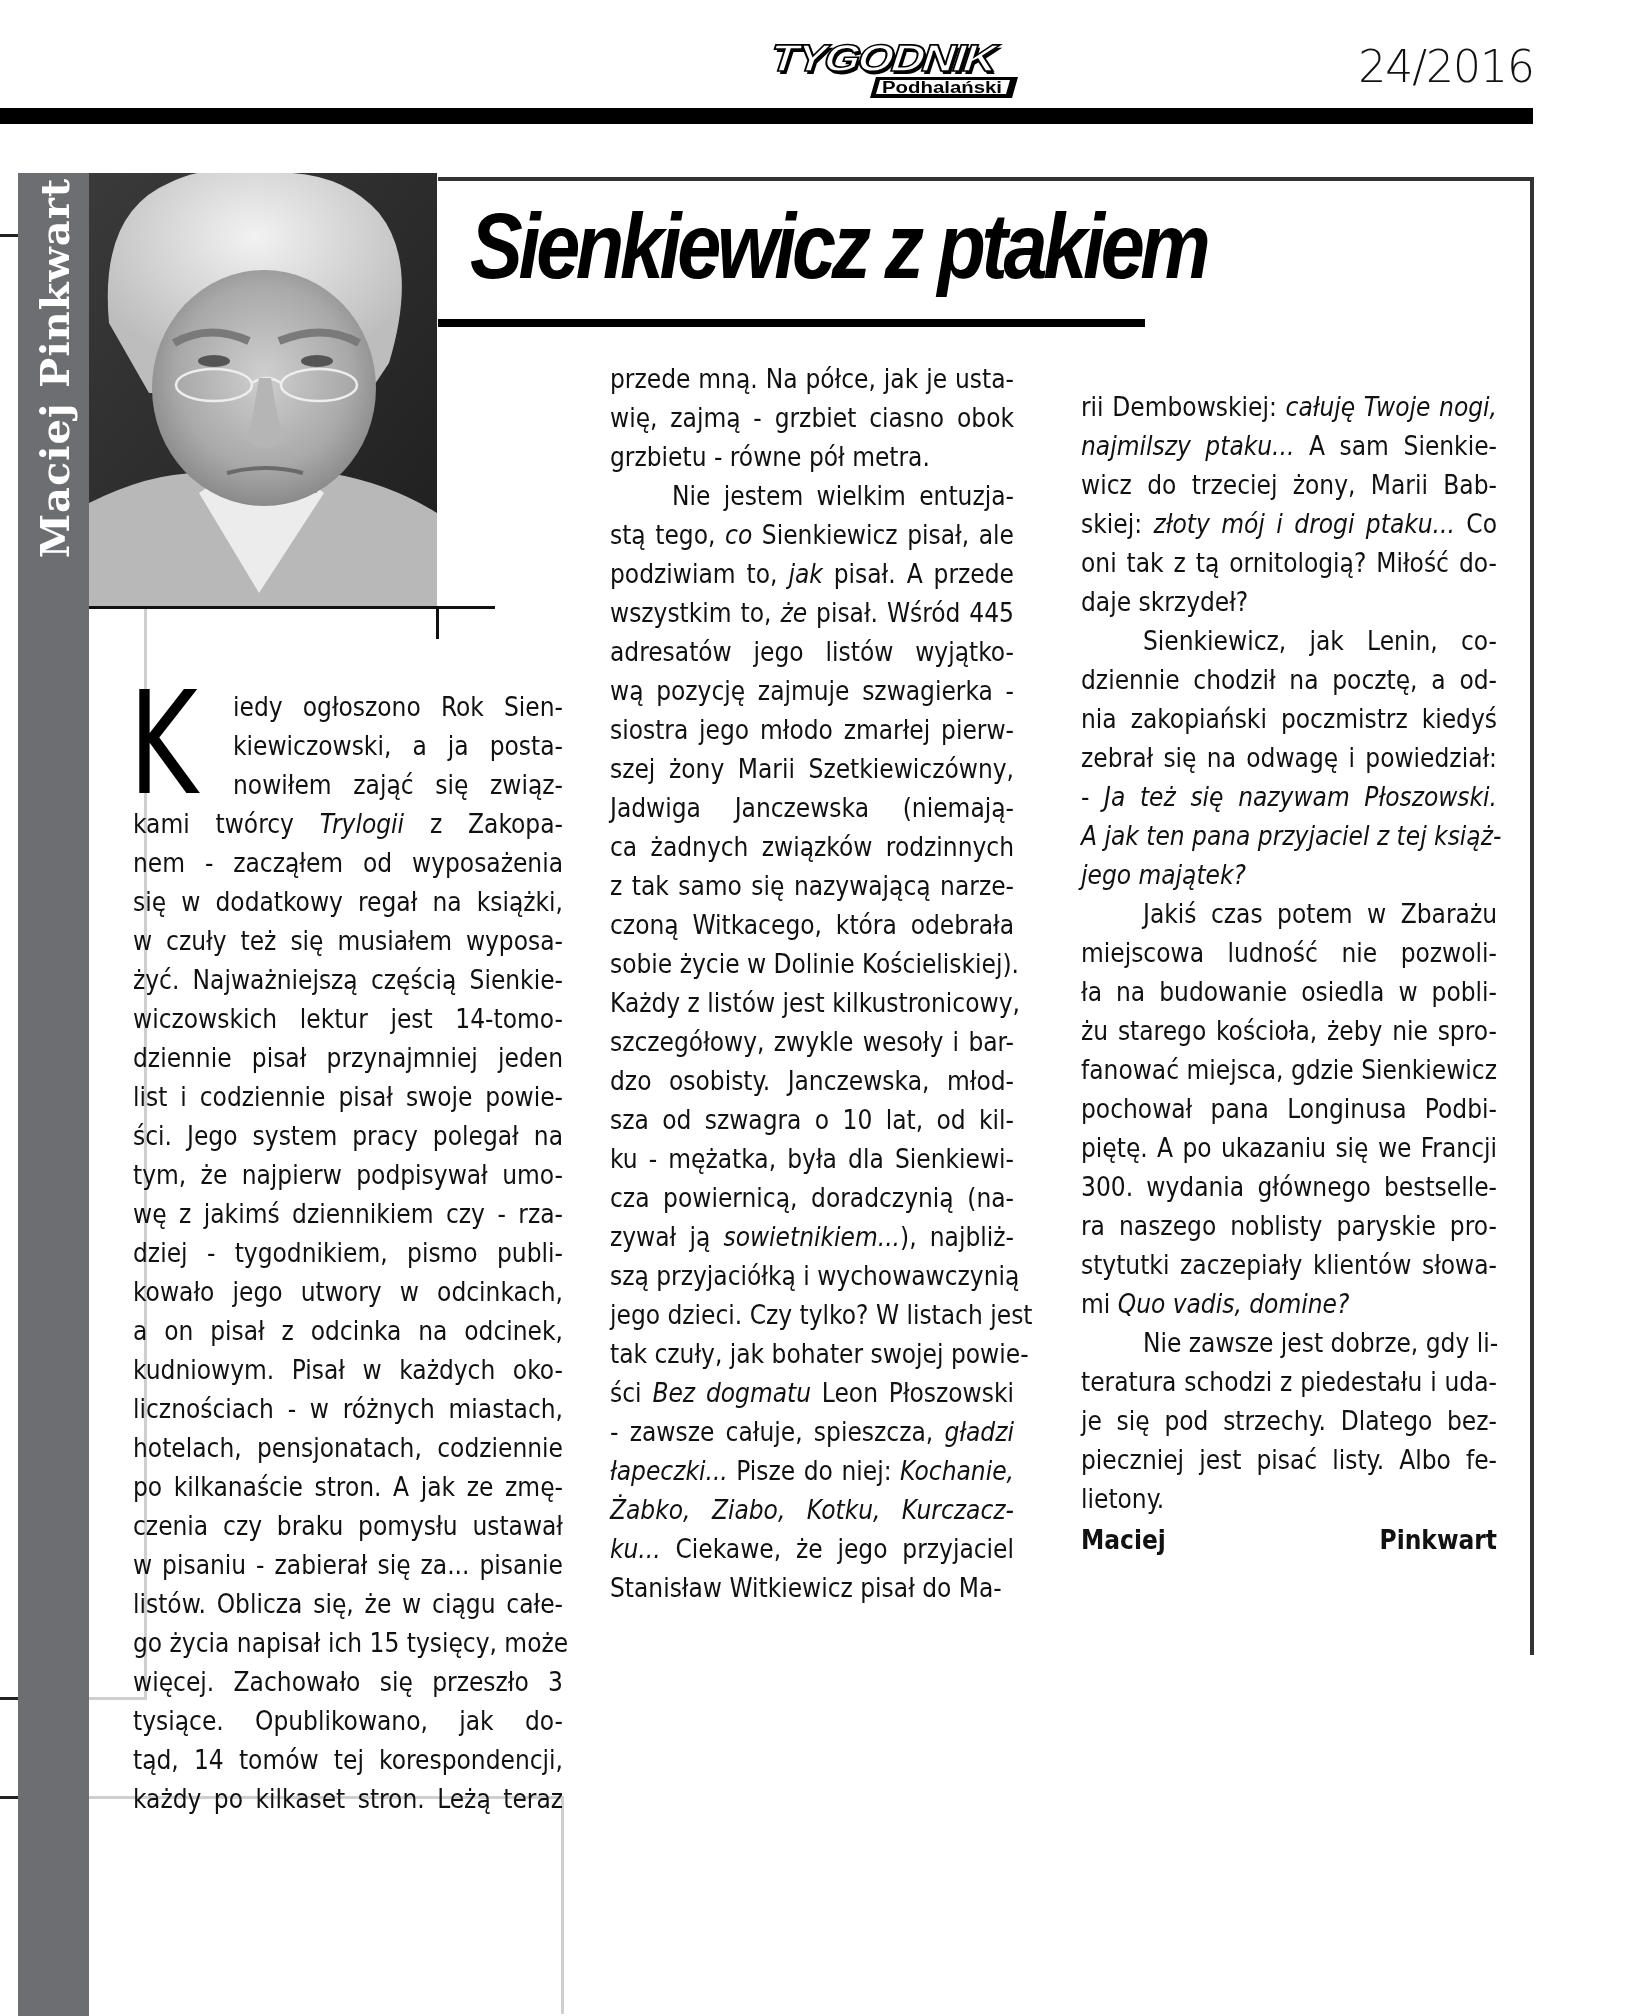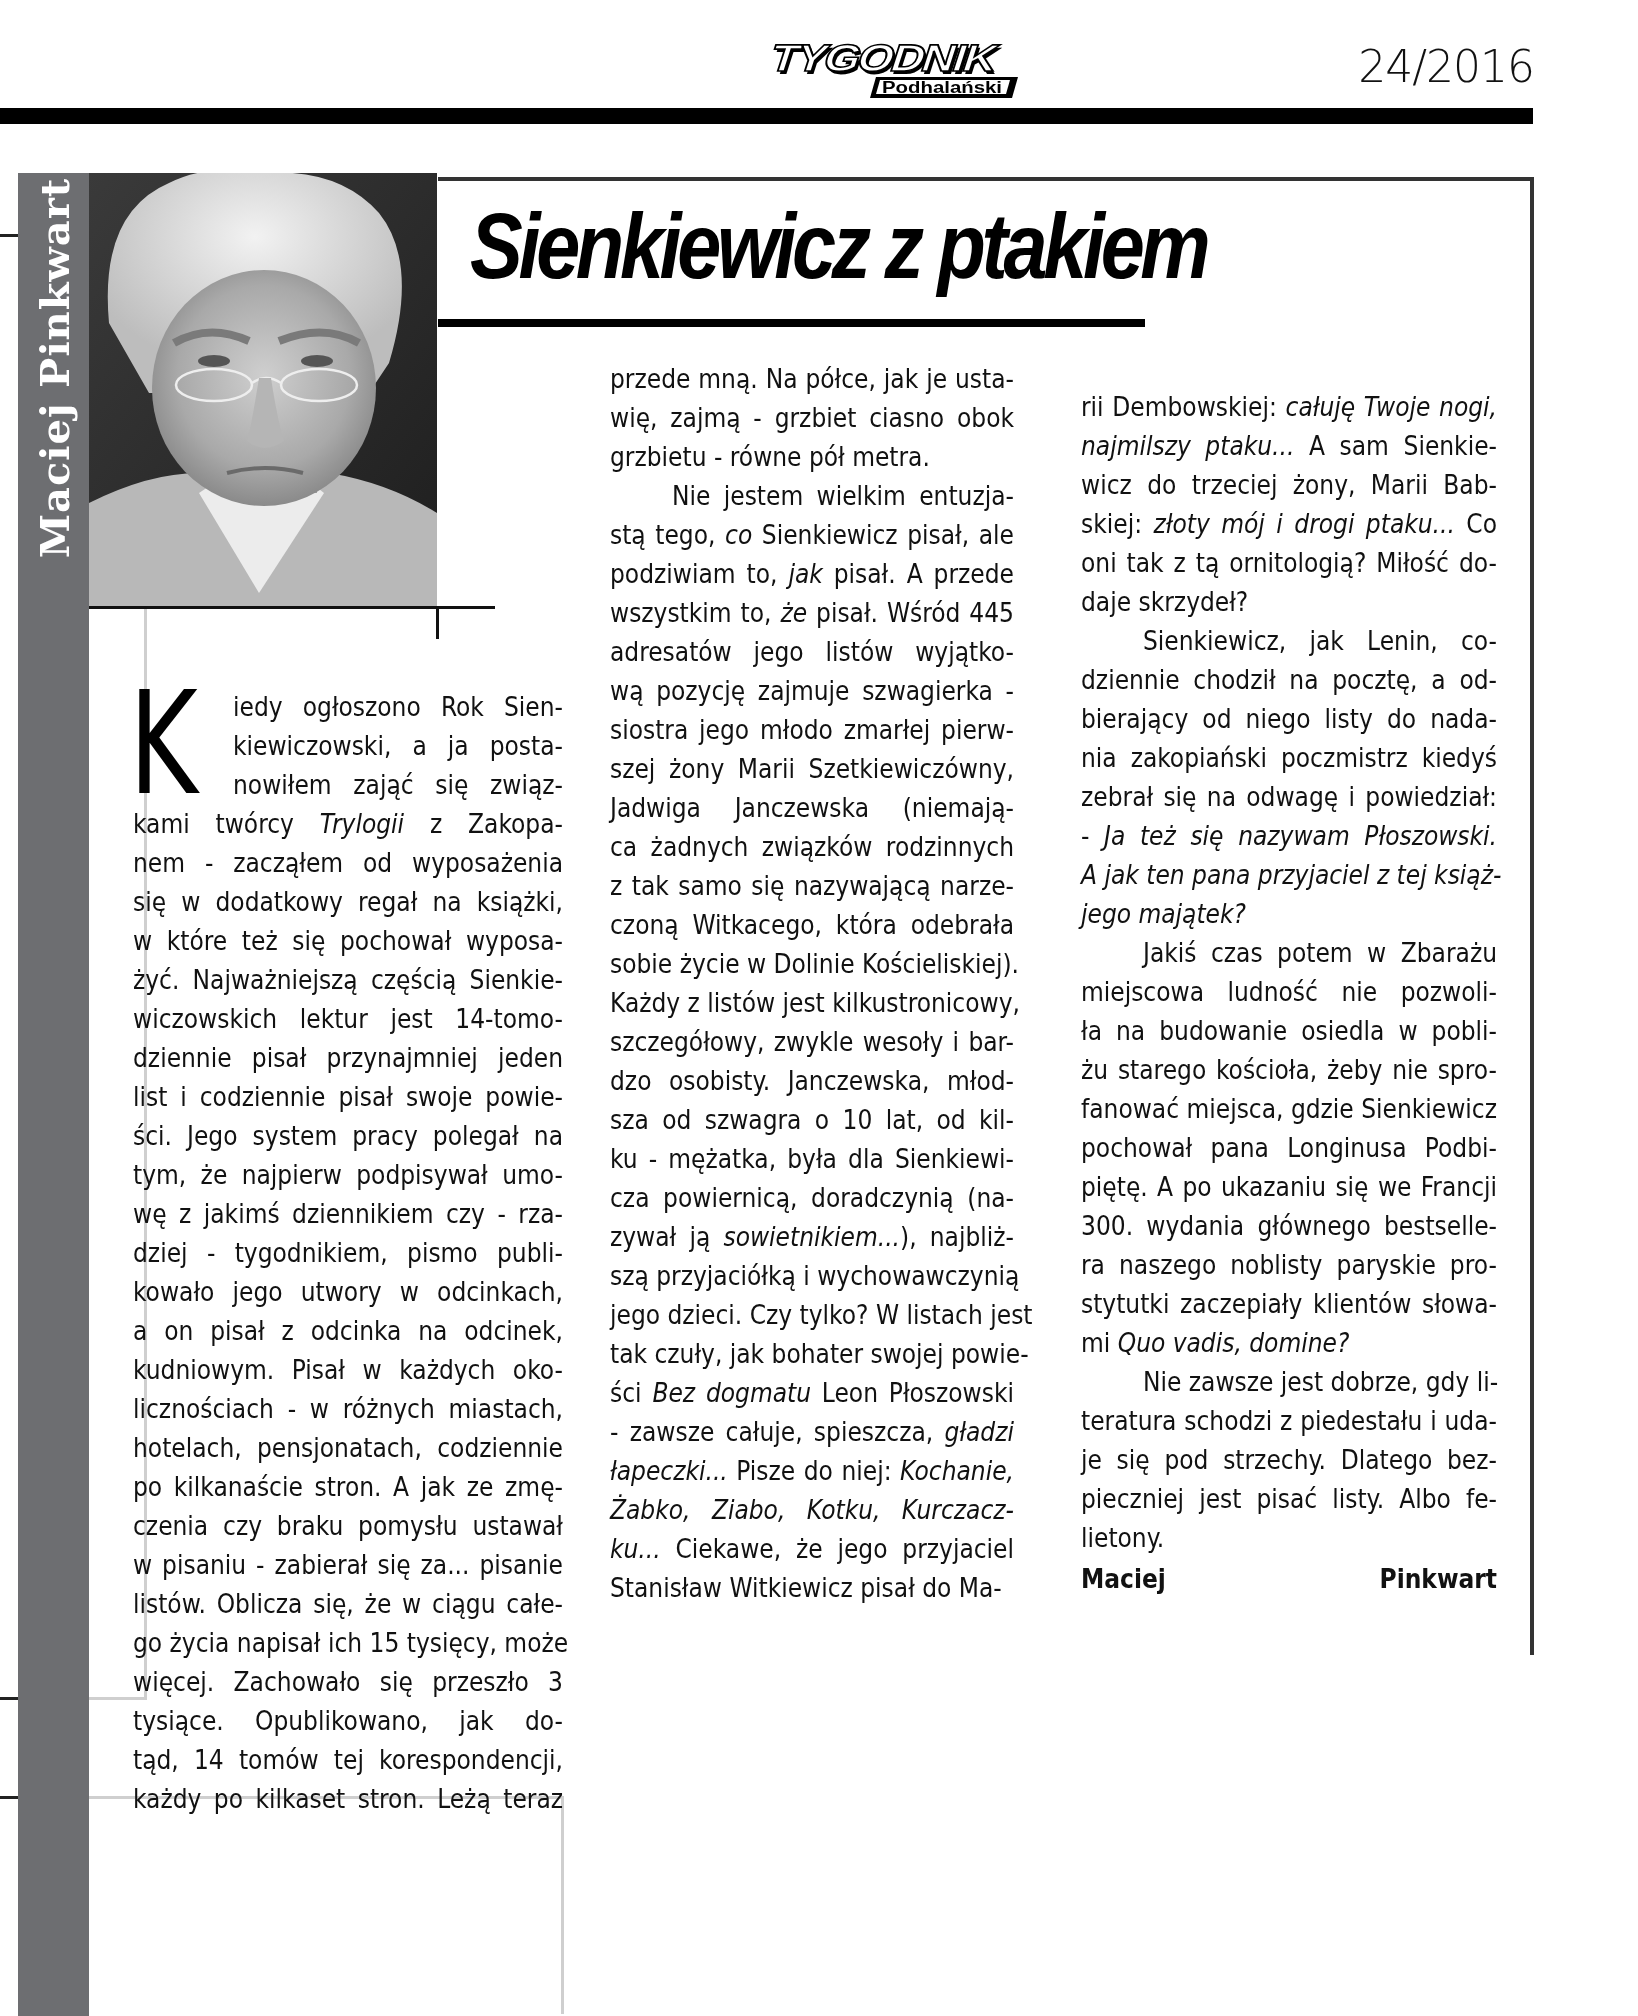--- a/index.html
+++ b/index.html
@@ -147,21 +147,21 @@
 
 <div class="abs col col1">
   <div class="dropcap">K</div>
   <div class="lines">
       <div class="line" style="white-space: nowrap;"><span>iedy ogłoszono Rok Sien-</span></div>
       <div class="line" style="white-space: nowrap;"><span>kiewiczowski, a ja posta-</span></div>
       <div class="line" style="white-space: nowrap;"><span>nowiłem zająć się związ-</span></div>
       <div class="line"><span>kami twórcy </span><em>Trylogii</em><span> z Zakopa-</span></div>
       <div class="line"><span>nem - zacząłem od wyposażenia</span></div>
       <div class="line"><span>się w dodatkowy regał na książki,</span></div>
-      <div class="line"><span>w które też się pochował wyposa-</span></div>
+      <div class="line"><span>w czuły też się musiałem wyposa-</span></div>
       <div class="line"><span>żyć. Najważniejszą częścią Sienkie-</span></div>
       <div class="line"><span>wiczowskich lektur jest 14-tomo-</span></div>
       <div class="line"><span>dziennie pisał przynajmniej jeden</span></div>
       <div class="line"><span>list i codziennie pisał swoje powie-</span></div>
       <div class="line"><span>ści. Jego system pracy polegał na</span></div>
       <div class="line"><span>tym, że najpierw podpisywał umo-</span></div>
       <div class="line"><span>wę z jakimś dziennikiem czy - rza-</span></div>
       <div class="line"><span>dziej - tygodnikiem, pismo publi-</span></div>
       <div class="line"><span>kowało jego utwory w odcinkach,</span></div>
       <div class="line"><span>a on pisał z odcinka na odcinek,</span></div>
@@ -218,21 +218,20 @@
 <div class="abs col col3">
   <div class="lines">
       <div class="line"><span>rii Dembowskiej: </span><em>całuję Twoje nogi,</em></div>
       <div class="line"><em>najmilszy ptaku...</em><span> A sam Sienkie-</span></div>
       <div class="line"><span>wicz do trzeciej żony, Marii Bab-</span></div>
       <div class="line"><span>skiej: </span><em>złoty mój i drogi ptaku...</em><span> Co</span></div>
       <div class="line"><span>oni tak z tą ornitologią? Miłość do-</span></div>
       <div class="line last"><span>daje skrzydeł?</span></div>
       <div class="line indent-line"><span>Sienkiewicz, jak Lenin, co-</span></div>
       <div class="line"><span>dziennie chodził na pocztę, a od-</span></div>
-      <div class="line"><span>bierający od niego listy do nada-</span></div>
       <div class="line"><span>nia zakopiański poczmistrz kiedyś</span></div>
       <div class="line"><span>zebrał się na odwagę i powiedział:</span></div>
       <div class="line"><span>- </span><em>Ja też się nazywam Płoszowski.</em></div>
       <div class="line"><em>A jak ten pana przyjaciel z tej książ-</em></div>
       <div class="line last"><em>jego majątek?</em></div>
       <div class="line indent-line"><span>Jakiś czas potem w Zbarażu</span></div>
       <div class="line"><span>miejscowa ludność nie pozwoli-</span></div>
       <div class="line"><span>ła na budowanie osiedla w pobli-</span></div>
       <div class="line"><span>żu starego kościoła, żeby nie spro-</span></div>
       <div class="line"><span>fanować miejsca, gdzie Sienkiewicz</span></div>

